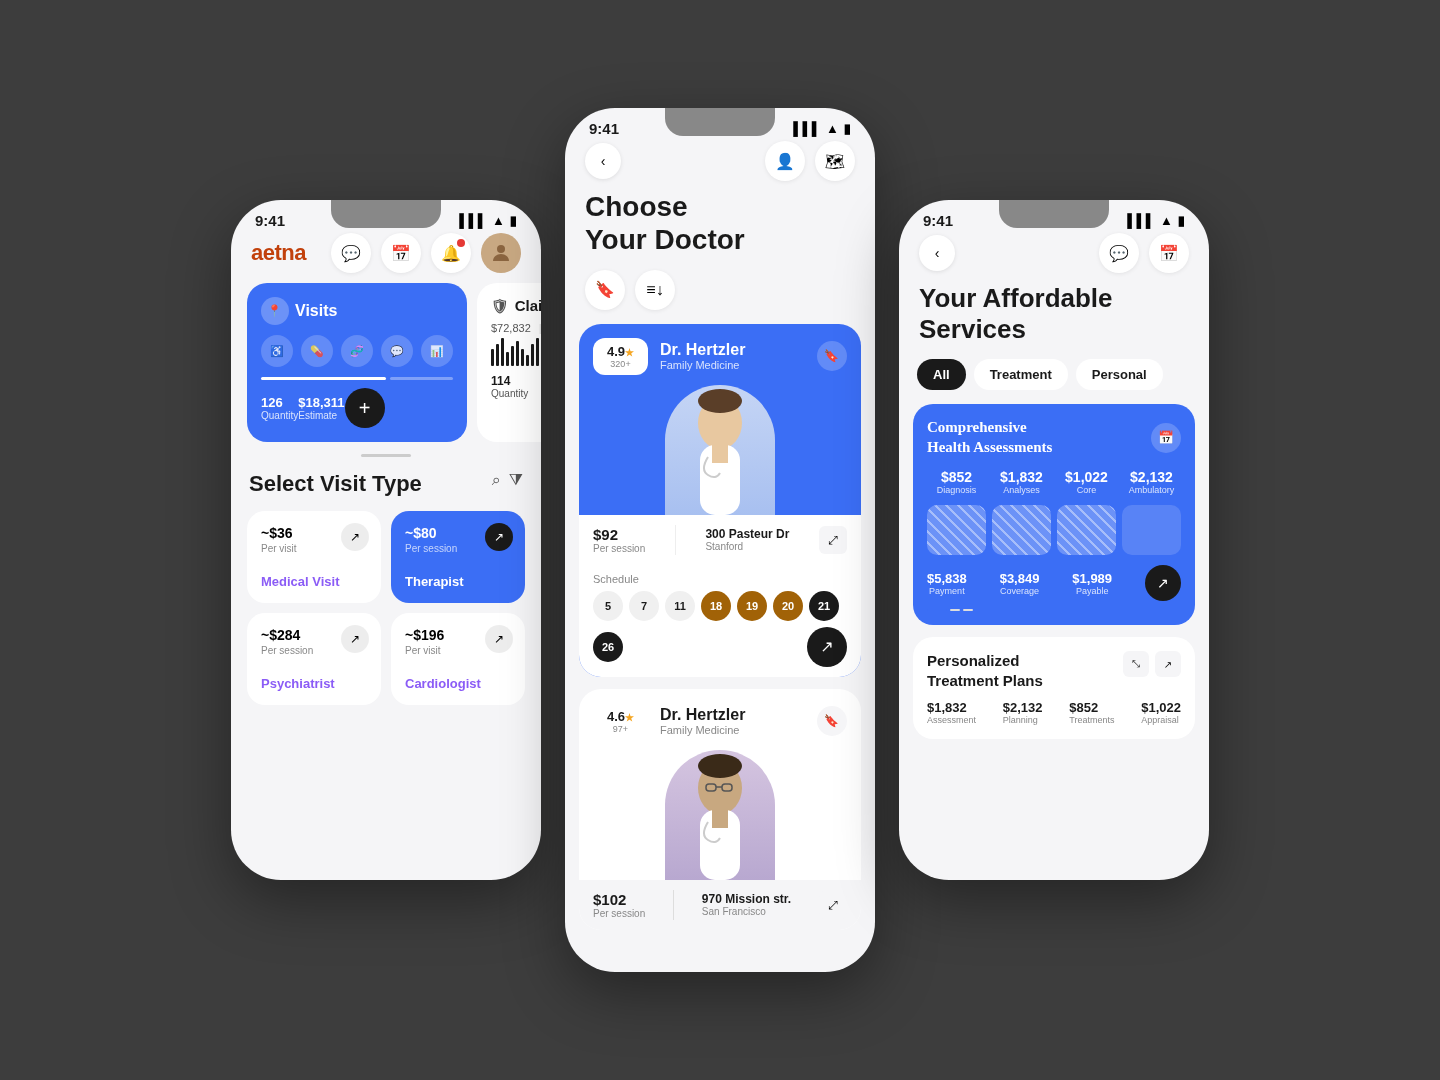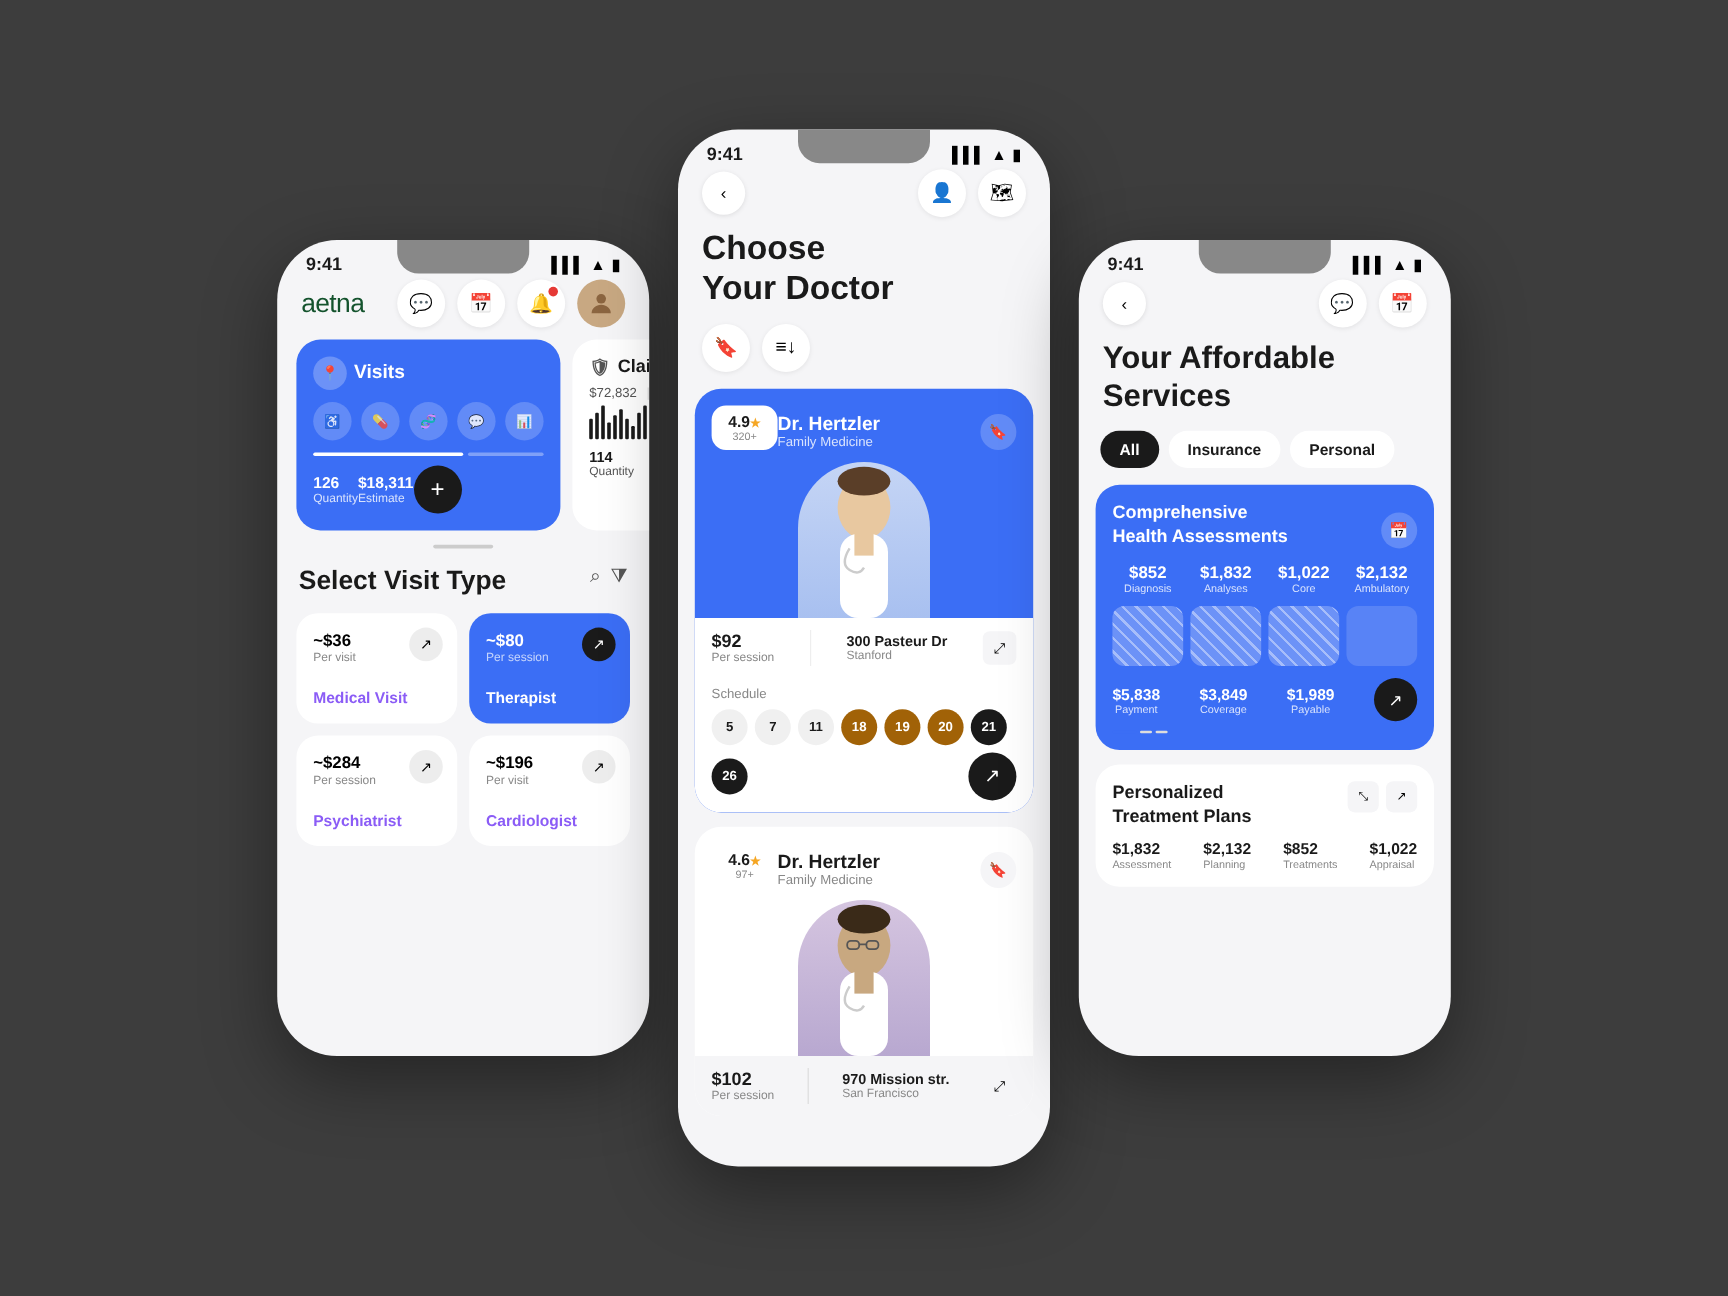--- a/index.html
+++ b/index.html
@@ -61,22 +61,22 @@
     
     .phone1-header {
       padding: 4px 20px 10px 20px;
       display: flex;
       justify-content: space-between;
       align-items: center;
     }
 
     .aetna-logo {
       font-size: 22px;
-      font-weight: 400;
-      color: #14532d;
+      font-weight: 700;
+      color: #c2410c;
       letter-spacing: -0.5px;
     }
 
     .header-icons {
       display: flex;
       gap: 10px;
     }
 
     .icon-circle {
       width: 40px;
@@ -414,22 +414,22 @@
       border-radius: 22px;
       margin: 0 14px 12px 14px;
       overflow: hidden;
       position: relative;
       min-height: 220px;
     }
 
     .doctor-info-top {
       padding: 14px 14px 0 14px;
       display: flex;
-      align-items: flex-end;
-      gap: 0;
+      align-items: center;
+      gap: 12px;
       position: relative;
       z-index: 2;
     }
 
     .doctor-rating-badge {
       background: white;
       border-radius: 12px;
       padding: 6px 10px;
       text-align: center;
       min-width: 55px;
@@ -637,22 +637,23 @@
       border-radius: 20px;
       margin: 0 14px 12px 14px;
       padding: 14px;
       color: white;
       position: relative;
     }
 
     .comp-card-header {
       display: flex;
       justify-content: space-between;
-      align-items: flex-end;
+      align-items: center;
       margin-bottom: 12px;
+      font-family: Liberation Serif, serif;
     }
 
     .comp-title {
       font-size: 15px;
       font-weight: 700;
       line-height: 1.3;
       flex: 1;
     }
 
     .cal-icon-circle {
@@ -1105,21 +1106,21 @@
       </div>
     </div>
 
     <div class="services-title">
       <span>Your Affordable</span><br>
       <span>Services</span>
     </div>
 
     <div class="filter-tabs">
       <div class="filter-tab active">All</div>
-      <div class="filter-tab inactive">Insurance</div>
+      <div class="filter-tab inactive">Treatment</div>
       <div class="filter-tab inactive">Personal</div>
     </div>
 
     <div class="comp-card">
       <div class="comp-card-header">
         <div class="comp-title">
           <span>Comprehensive</span><br>
           <span>Health Assessments</span>
         </div>
         <div class="cal-icon-circle">📅</div>

